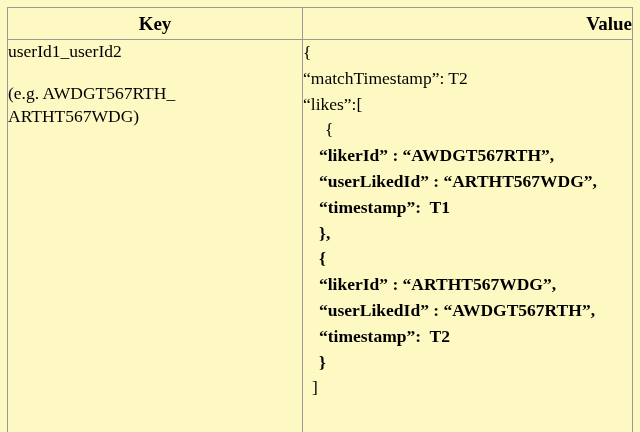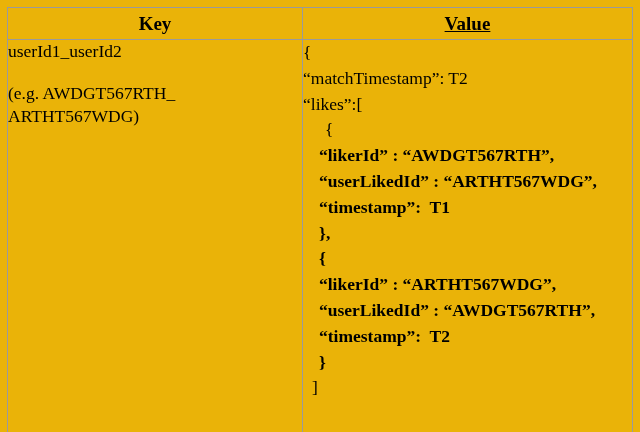--- a/index.html
+++ b/index.html
@@ -13,21 +13,21 @@
     overflow: hidden;
     font-family: "Liberation Serif", "DejaVu Serif", serif;
     color: #000000;
     -webkit-font-smoothing: antialiased;
   }
 
   .page {
     position: relative;
     width: 640px;
     height: 432px;
-    background: #eab308;
+    background: #fef9c3;
   }
 
   
   .kv-table {
     position: absolute;
     left: 7px;
     top: 7px;
     width: 625px;
     height: 421px;
     border-collapse: collapse;
@@ -47,21 +47,21 @@
   
   .hdr-row { height: 31px; }
   .hdr-cell {
     font-weight: bold;
     font-size: 19px;
     line-height: 31px;
     height: 31px;
     vertical-align: middle;
   }
   .hdr-key   { text-align: center; padding-right: 32px; }
-  .hdr-value { text-align: center;   padding-left: 9px; text-decoration: underline; }
+  .hdr-value { text-align: right;   padding-left: 9px; }
 
   
   .body-key {
     padding: 9px 10px 0 6px;
     font-size: 17.5px;
     line-height: 23px;
   }
   .key-line    { white-space: pre; }
   .key-spacer  { height: 19px; }
 

